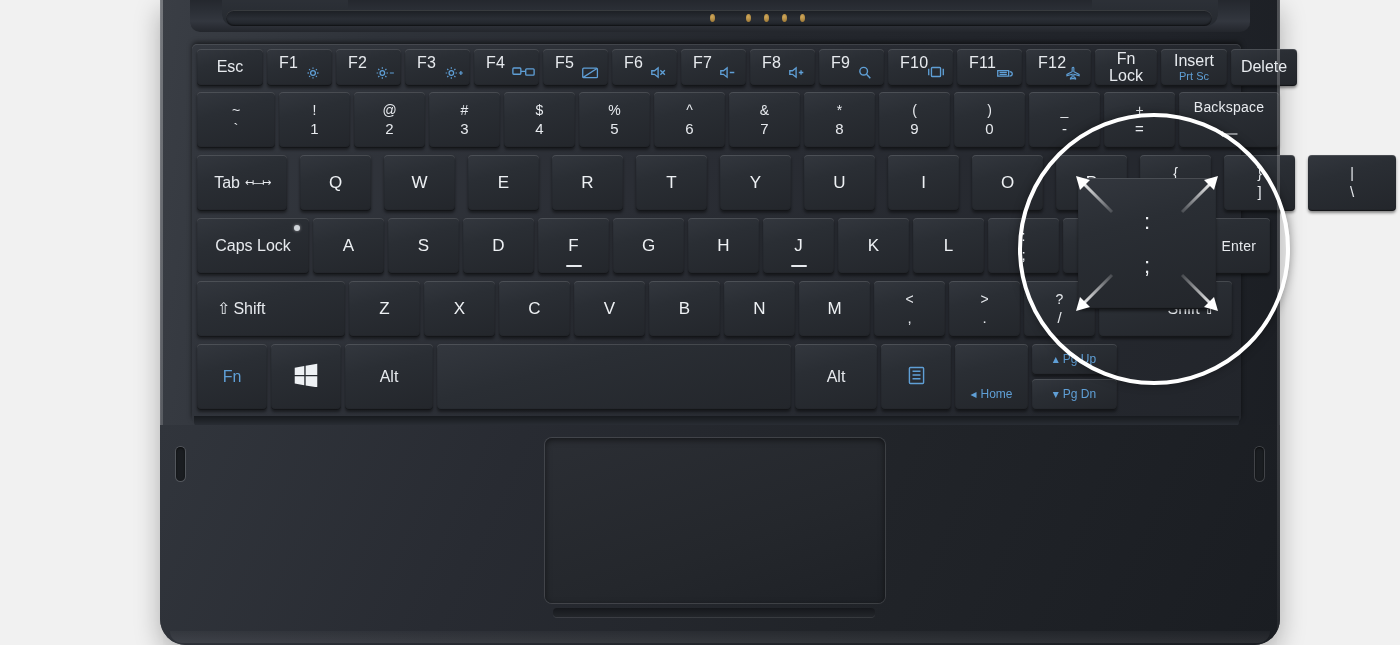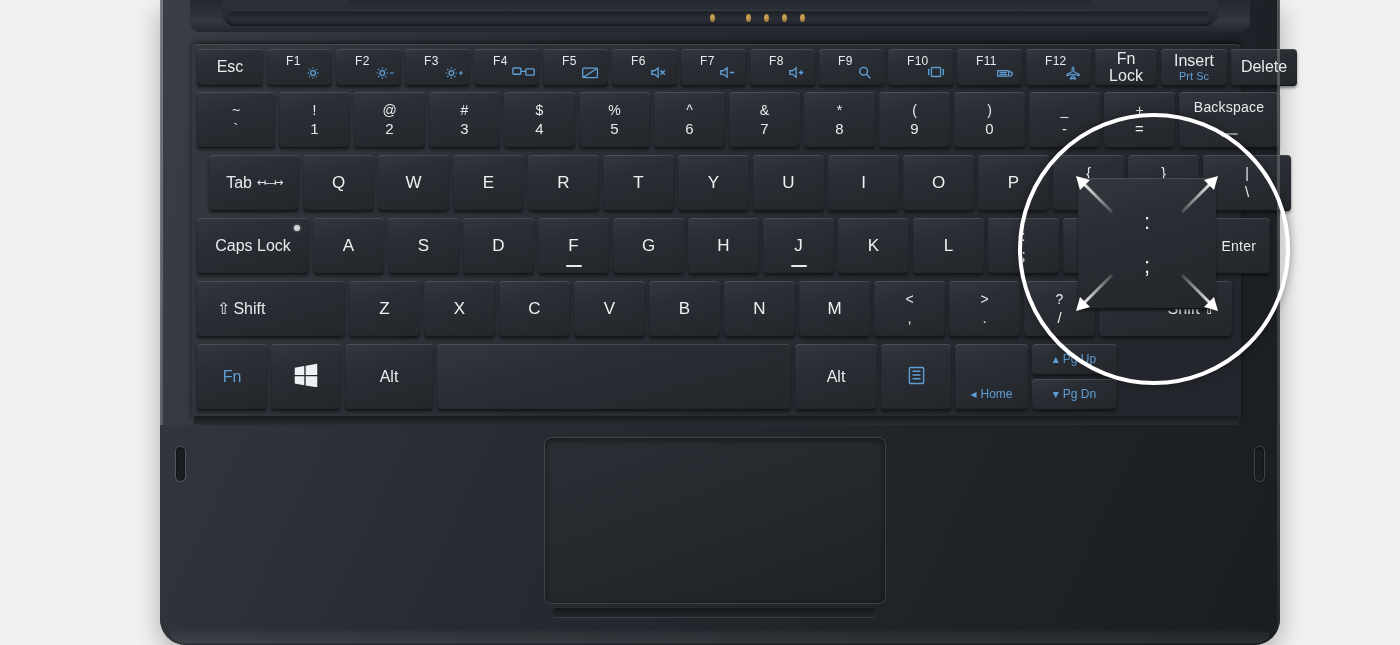--- a/index.html
+++ b/index.html
@@ -85,21 +85,21 @@
     flex-direction:column;line-height:1.05;
   }
   .lbl{font-size:14px;letter-spacing:.2px;color:#e7eaee;}
   .lbl-sm{font-size:16px;color:#e7eaee;}
   .alpha{font-size:17px;font-weight:400;color:#eef1f4;}
   .num-top{font-size:14px;color:#e7eaee;}
   .num-bot{font-size:15px;color:#e7eaee;margin-top:4px;}
   .blue{color:#5f9fd6;}
 
   
-  .fkey .fname{position:absolute;left:19px;top:5px;font-size:12px;color:#e7eaee;letter-spacing:.3px;}
+  .fkey .fname{position:absolute;left:12px;top:5px;font-size:16px;color:#e7eaee;letter-spacing:.3px;}
   .fkey .fic{position:absolute;right:7px;bottom:6px;width:20px;height:15px;}
 
   .homebar{position:absolute;left:50%;bottom:7px;transform:translateX(-50%);
     width:16px;height:2px;background:#e7eaee;border-radius:1px;}
   .capsled{position:absolute;right:9px;top:7px;width:6px;height:6px;border-radius:50%;
     background:#cfd4d9;box-shadow:0 0 3px rgba(255,255,255,.5);}
 
   
   .arrowlbl{font-size:12px;color:#5f9fd6;display:flex;align-items:center;gap:4px;}
 
@@ -408,21 +408,21 @@
           </div>
       </div>
       <div class="key" style="width:100px;height:56px;">
         <div class="kc" style="gap:12px;">
           <span class="lbl">Backspace</span>
           <span class="lbl" style="font-size:13px;">⟵</span>
         </div>
       </div>
     </div>
 
-    <div class="krow" id="row-qwerty" style="top:111px;left:17px;gap:4px;">
+    <div class="krow" id="row-qwerty" style="top:111px;left:5px;gap:13px;">
       <div class="key" style="width:90px;height:56px;">
         <div class="kc" style="flex-direction:row;gap:5px;">
           <span class="lbl-sm">Tab</span>
           <span class="lbl-sm" style="font-size:11px;letter-spacing:-1.5px;">↤—↦</span>
         </div>
       </div>
       <div class="key" style="width:71px;height:56px;">
           <div class="kc">
             <span class="alpha">Q</span>
           </div>

